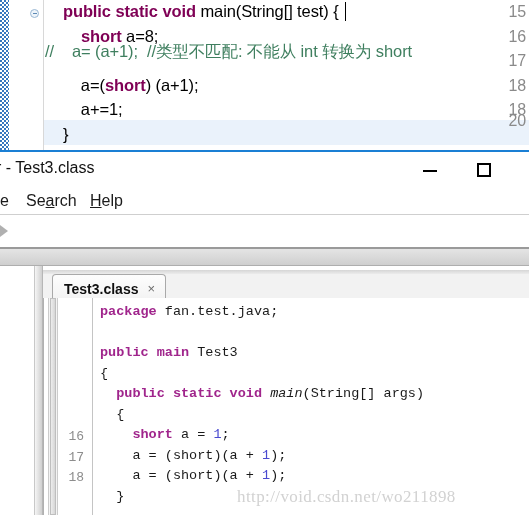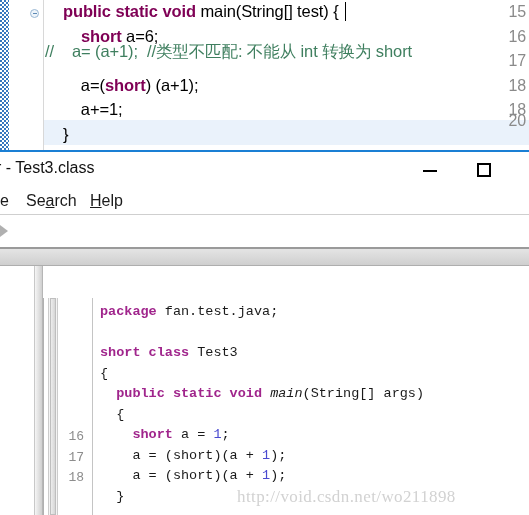--- a/index.html
+++ b/index.html
@@ -341,21 +341,21 @@
 <div id="top-editor">
   <div class="annotation-ruler"></div>
   <div class="line-gutter"></div>
   <div class="hl-line"></div>
   <div class="gutter-sep"></div>
   <div id="top-lines">
       <div class="ln" style="top: 3px;">15</div>
       <div class="fold-icon" style="top: 9px;"></div>
       <div class="code-line" style="top: 2px;"><span>    </span><span class="kw">public static void </span><span>main(String[] test) {</span></div>
       <div class="ln" style="top: 27.5px;">16</div>
-      <div class="code-line" style="top: 26.5px;"><span>        </span><span class="kw">short </span><span>a=6;</span></div>
+      <div class="code-line" style="top: 26.5px;"><span>        </span><span class="kw">short </span><span>a=8;</span></div>
       <div class="ln" style="top: 52px;">17</div>
       <div class="code-line" style="top: 41px; text-align: right;"><span class="cmt">//    a= (a+1);  //类型不匹配: 不能从 int 转换为 short</span></div>
       <div class="ln" style="top: 76.5px;">18</div>
       <div class="code-line" style="top: 75.5px;"><span>        a=(</span><span class="kw">short</span><span>) (a+1);</span></div>
       <div class="ln" style="top: 101px;">18</div>
       <div class="code-line" style="top: 100px;"><span>        a+=1;</span></div>
       <div class="ln" style="top: 112px;">20</div>
       <div class="code-line" style="top: 124.5px;"><span>    }</span></div>
     </div>
   <div class="caret-top"></div>
@@ -388,30 +388,37 @@
   </div>
   <div class="toolbar-bottom"></div>
   <div class="gray-band"></div>
   <div class="gray-band-bottom"></div>
 
   <div class="workbench">
     <div class="left-panel"></div>
     <div class="sash"></div>
 
     <div class="editor-area">
+      <div class="tabstrip">
+        <div class="tabstrip-top"></div>
+        <div class="tab-active">
+          <span class="tab-label">Test3.class</span>
+          <span class="tab-close">×</span>
+        </div>
+      </div>
 
       <div class="editor-body">
         <div class="vscroll">
           <div class="vscroll-thumb"></div>
         </div>
         <div class="lower-gutter-sep"></div>
         <div id="lower-lines">
             <div class="lcode" style="top: 6px;"><span class="mkw">package </span><span>fan.test.java;</span></div>
             <div class="lcode" style="top: 26.5px;"><span></span></div>
-            <div class="lcode" style="top: 47px;"><span class="mkw">short class </span><span>Test3</span></div>
+            <div class="lcode" style="top: 47px;"><span class="mkw">public main </span><span>Test3</span></div>
             <div class="lcode" style="top: 67.5px;"><span>{</span></div>
             <div class="lcode" style="top: 88px;"><span>  </span><span class="mkw">public static void </span><span class="mitalic">main</span><span>(String[] args)</span></div>
             <div class="lcode" style="top: 108.5px;"><span>  {</span></div>
             <div class="lln" style="top: 131px; left: 12px;">16</div>
             <div class="lcode" style="top: 129px;"><span>    </span><span class="mkw">short </span><span>a = </span><span class="mnum">1</span><span>;</span></div>
             <div class="lln" style="top: 151.5px; left: 12px;">17</div>
             <div class="lcode" style="top: 149.5px;"><span>    a = (short)(a + </span><span class="mnum">1</span><span>);</span></div>
             <div class="lln" style="top: 172px; left: 12px;">18</div>
             <div class="lcode" style="top: 170px;"><span>    a = (short)(a + </span><span class="mnum">1</span><span>);</span></div>
             <div class="lcode" style="top: 190.5px;"><span>  }</span></div>

